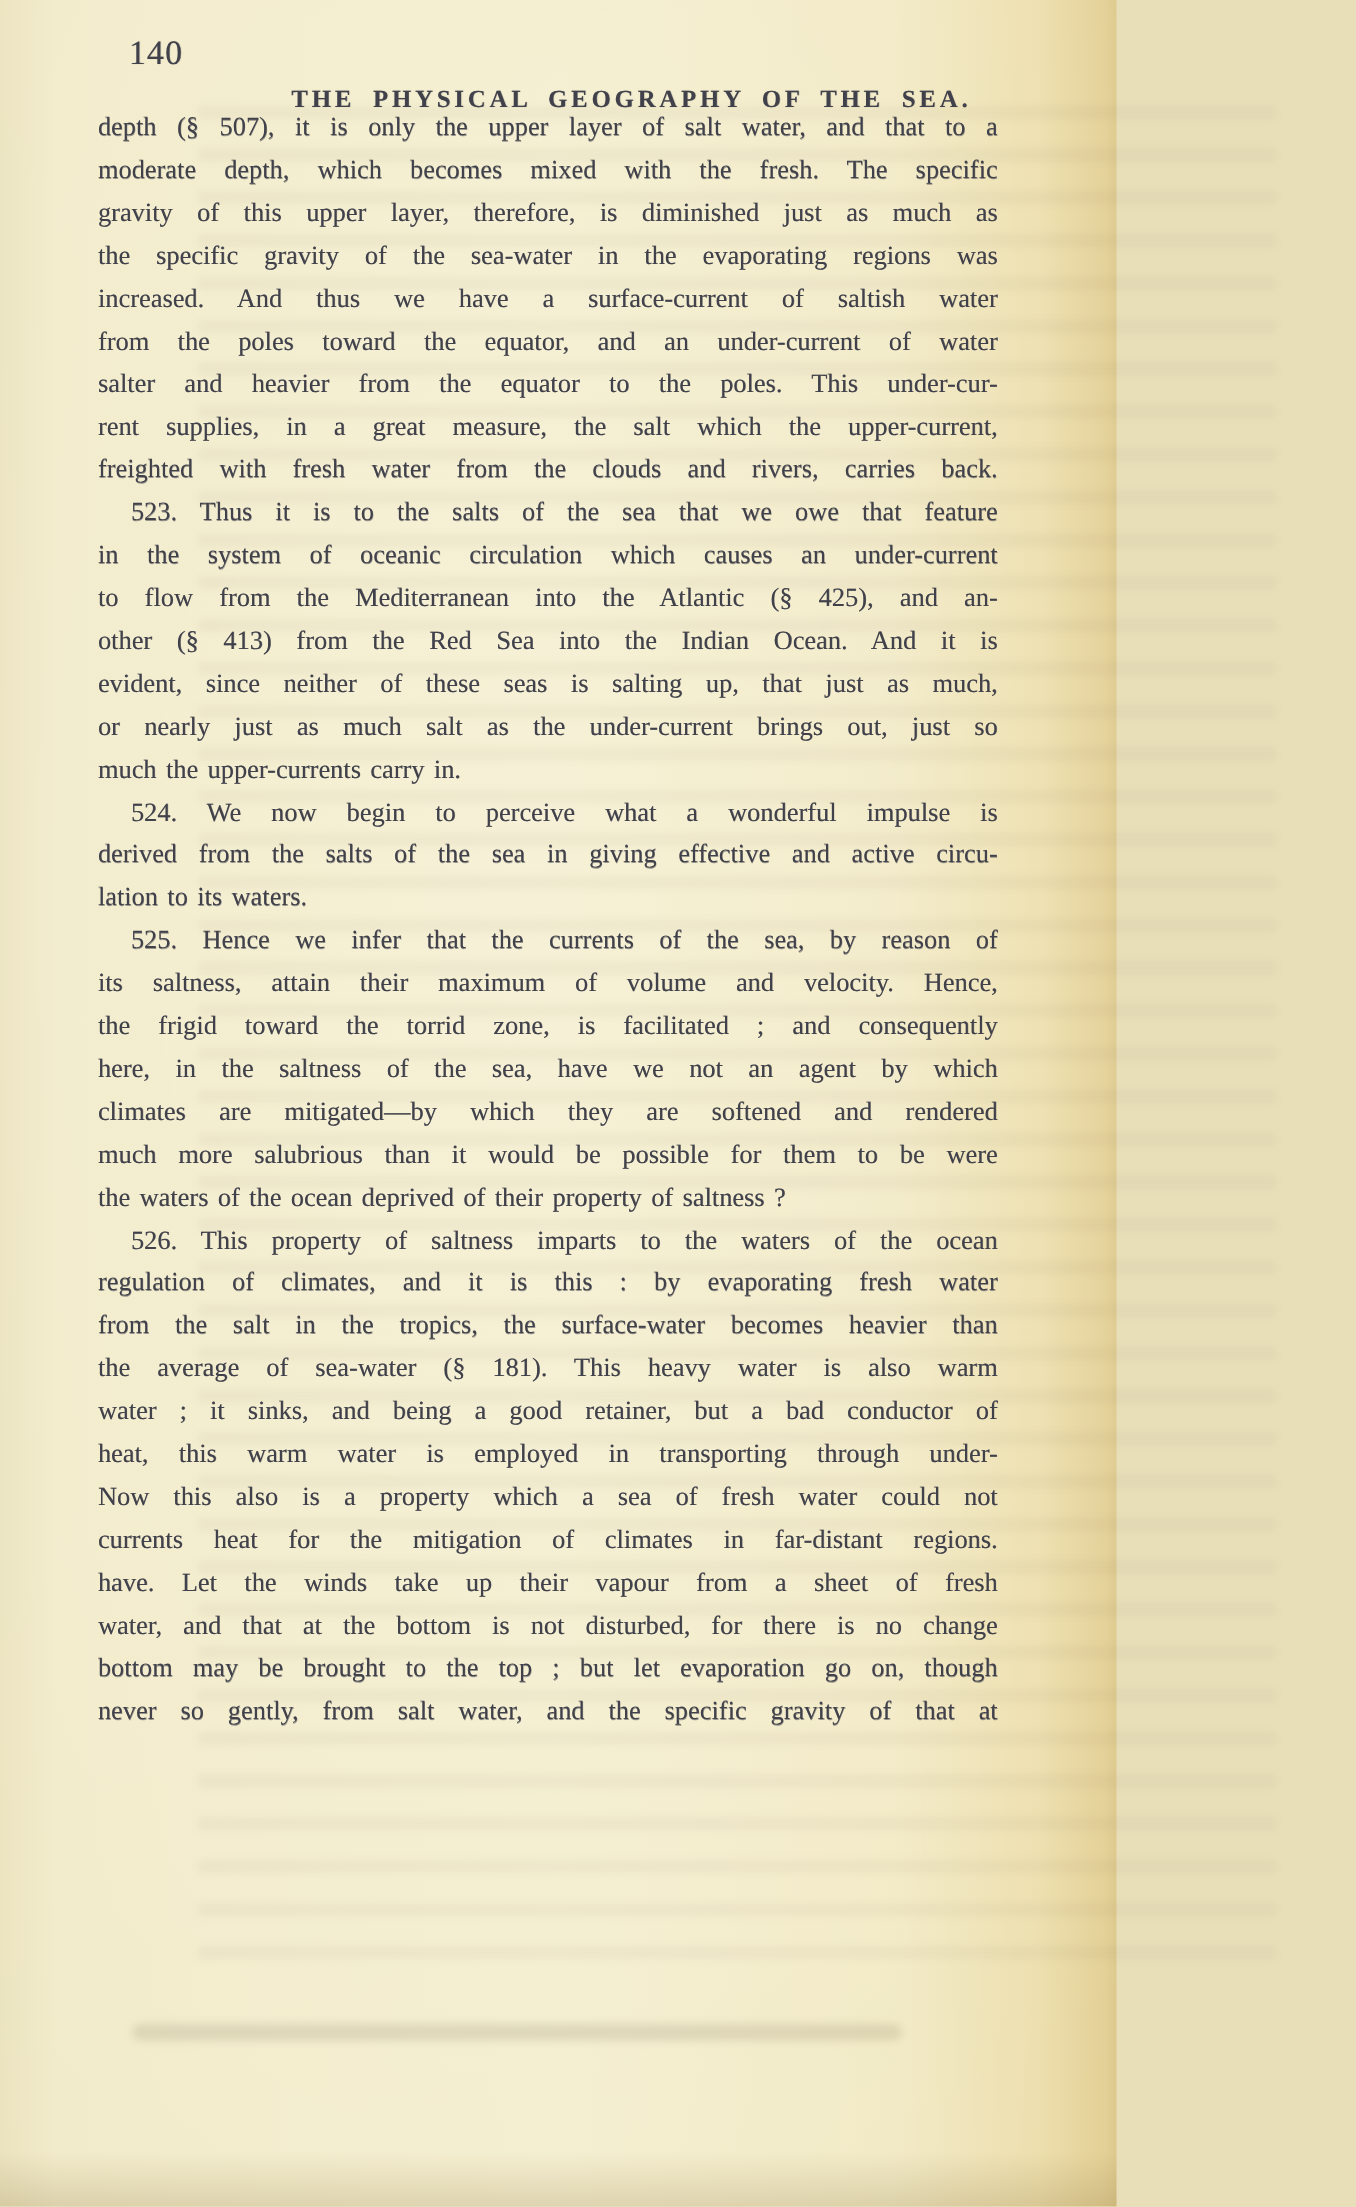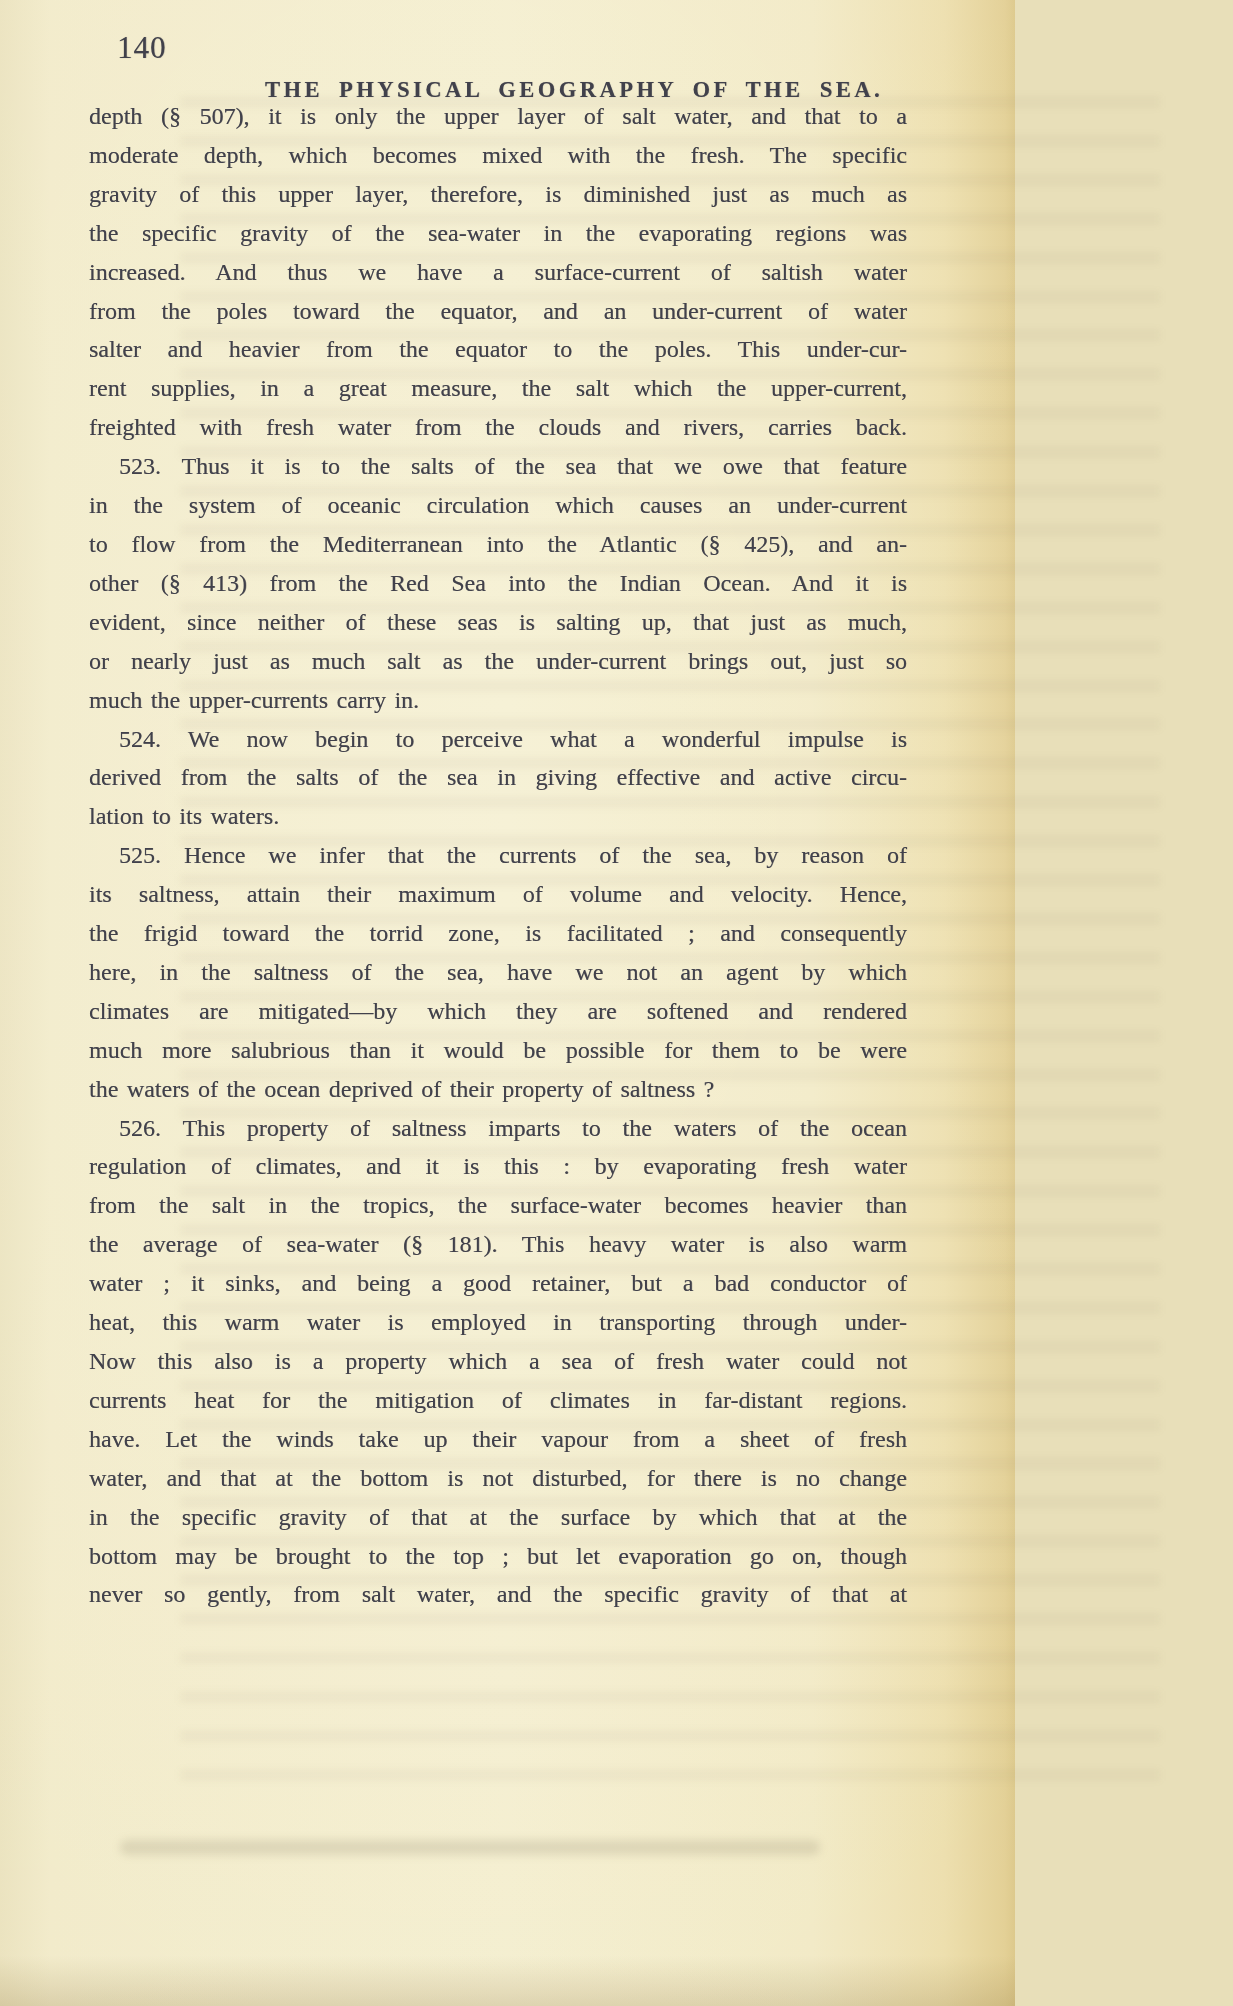--- a/index.html
+++ b/index.html
@@ -89,18 +89,17 @@
       <div class="line indent">526. This property of saltness imparts to the waters of the ocean</div>
       <div class="line">regulation of climates, and it is this : by evaporating fresh water</div>
       <div class="line">from the salt in the tropics, the surface-water becomes heavier than</div>
       <div class="line">the average of sea-water (§ 181). This heavy water is also warm</div>
       <div class="line">water ; it sinks, and being a good retainer, but a bad conductor of</div>
       <div class="line">heat, this warm water is employed in transporting through under-</div>
       <div class="line">Now this also is a property which a sea of fresh water could not</div>
       <div class="line">currents heat for the mitigation of climates in far-distant regions.</div>
       <div class="line">have. Let the winds take up their vapour from a sheet of fresh</div>
       <div class="line">water, and that at the bottom is not disturbed, for there is no change</div>
-      <div class="line">in the specific gravity of that at the surface by which that at the</div>
       <div class="line">bottom may be brought to the top ; but let evaporation go on, though</div>
       <div class="line">never so gently, from salt water, and the specific gravity of that at</div>
     </div>
   <div class="ghost-line"></div>
 </div>
 
 </body></html>

